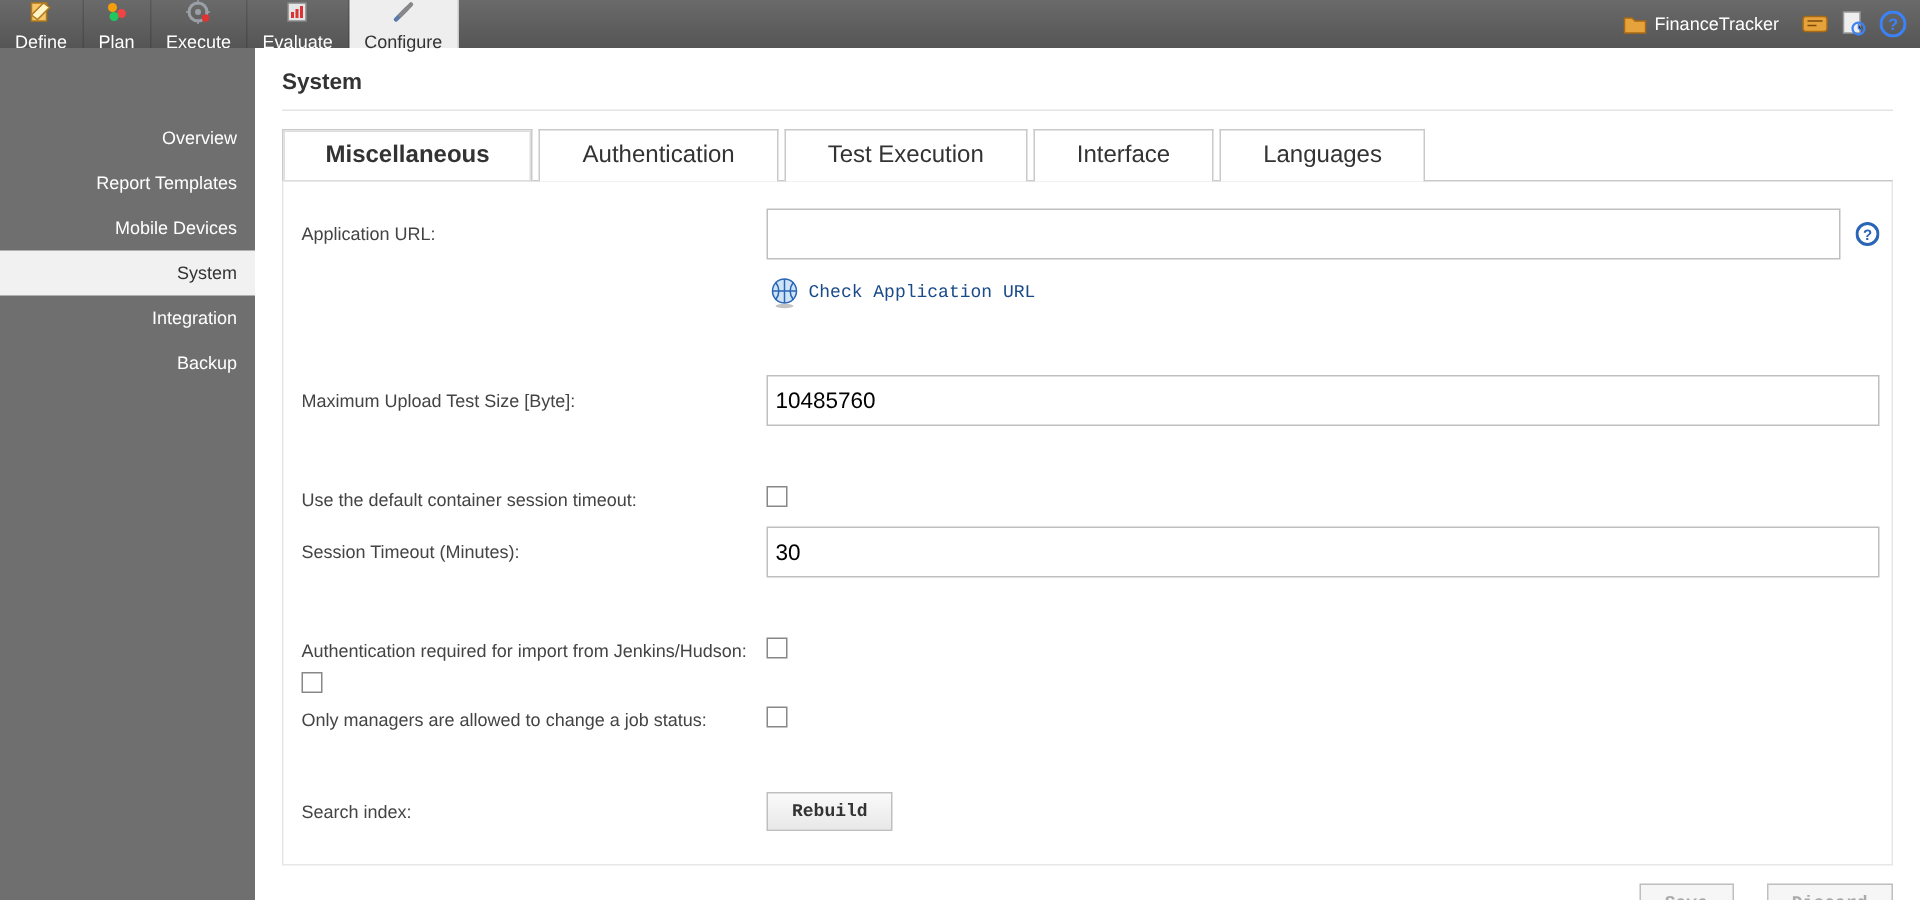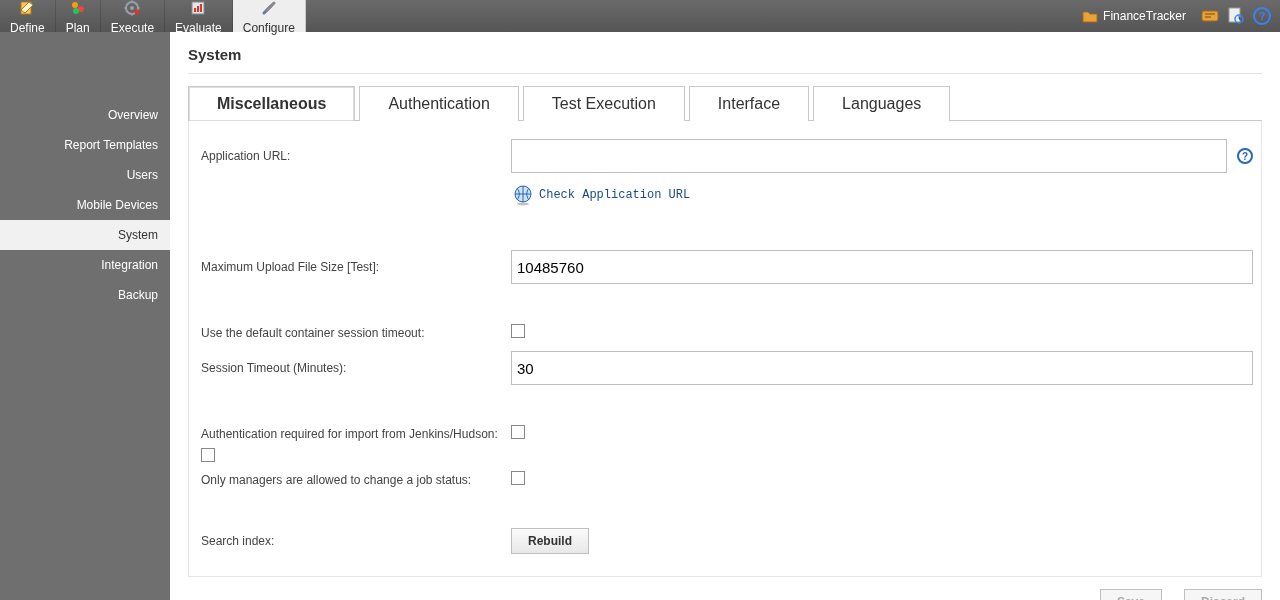--- a/index.html
+++ b/index.html
@@ -11,21 +11,21 @@
   .topbar-right { margin-left: auto; display: flex; align-items: center; gap: 6px; padding-right: 8px; }
   .nav-item { display: flex; align-items: center; gap: 5px; padding: 0 10px; cursor: pointer; color: #fff; font-size: 12px; border-right: 1px solid rgba(0,0,0,.15); flex-direction: column; }
   .nav-item .icon { width: 16px; height: 16px; display: inline-flex; align-items: center; justify-content: center; }
   .nav-item.active { background: #eee; color: #333; }
   .nav-item.active .icon svg { stroke: #333; }
   .topbar-right .project { display: flex; align-items: center; gap: 5px; padding: 0 8px; cursor: pointer; }
   .topbar-right .iconbtn { width: 20px; height: 20px; display: flex; align-items: center; justify-content: center; cursor: pointer; }
 
   
   .main { display: flex; height: calc(600px - 32px); }
-  .sidebar { width: 170px; background: #6f6f6f; color: #fff; display: flex; flex-direction: column; padding-top: 68px; }
+  .sidebar { width: 170px; background: #6f6f6f; color: #fff; display: flex; flex-direction: column; padding-top: 45px; }
   .sidebar-item { text-align: right; padding: 8px 12px; cursor: pointer; font-size: 12px; }
   .sidebar-item.active { background: #f1f1f1; color: #333; }
 
   .content { flex: 1; padding: 14px 18px 18px 18px; overflow: auto; position: relative; }
   .page-title { font-size: 15px; font-weight: bold; color: #333; padding-bottom: 10px; border-bottom: 1px solid #e3e3e3; }
 
   .tabs { display: flex; margin-top: 12px; }
   .tab { border: 1px solid #c9c9c9; border-bottom: none; background: #fff; padding: 8px 28px; font-size: 16px; cursor: pointer; }
   .tab + .tab { margin-left: 4px; }
   .tab.active { font-weight: bold; box-shadow: inset 0 0 0 1px #ddd; }
@@ -35,21 +35,21 @@
   .form-row { display: flex; align-items: center; margin-bottom: 10px; }
   .form-row.gap-lg { margin-bottom: 40px; }
   .form-label { width: 310px; color: #444; }
   .form-field { flex: 1; }
   .text-input { width: 100%; height: 34px; border: 1px solid #bfbfbf; padding: 2px 5px; font-size: 15px; }
   .text-input.narrow { max-width: 720px; }
   .help-icon { margin-left: 10px; cursor: pointer; }
   .check { width: 14px; height: 14px; border: 1px solid #888; background: #fff; display: inline-block; }
   .link-action { display: inline-flex; align-items: center; gap: 4px; color: #1a4a8a; cursor: pointer; font-family: Liberation Mono, monospace; }
   .link-action .globe-icon { width: 24px; height: 24px; }
-  .btn { display: inline-block; padding: 5px 16px; border: 1px solid #bfbfbf; background: linear-gradient(#fafafa,#e8e8e8); cursor: pointer; font-size: 12px; font-weight: bold; color: #333; }
+  .btn { display: inline-block; padding: 5px 16px; border: 1px solid #bfbfbf; background: linear-gradient(#fafafa,#e8e8e8); cursor: pointer; font-size: 12px; font-weight: bold; color: #333; font-family: Liberation Mono, monospace; }
   .btn.ghost { color: #aaa; background: #f6f6f6; }
 
   .footer-actions { display: flex; justify-content: flex-end; gap: 22px; margin-top: 12px; }
 
   
   svg { display: block; }
 </style>
 </head>
 <body>
 
@@ -134,21 +134,20 @@
           <text x="9" y="13" text-anchor="middle" font-size="11" fill="#3b82f6" font-weight="bold">?</text>
         </svg>
     </div>
   </div>
 </div>
 
 <div class="main">
   <div class="sidebar">
     <div class="sidebar-item"><span>Overview</span></div>
     <div class="sidebar-item"><span>Report Templates</span></div>
-    <div class="sidebar-item"><span>Users</span></div>
     <div class="sidebar-item"><span>Mobile Devices</span></div>
     <div class="sidebar-item active"><span>System</span></div>
     <div class="sidebar-item"><span>Integration</span></div>
     <div class="sidebar-item"><span>Backup</span></div>
   </div>
 
   <div class="content">
     <div class="page-title">System</div>
 
     <div class="tabs">
@@ -185,21 +184,21 @@
                   <path d="M4 11h16M12 3v16M6 5c3 4 3 8 0 12M18 5c-3 4-3 8 0 12" stroke="#2a66b5" fill="none"></path>
                   <ellipse cx="12" cy="21" rx="6" ry="1.5" fill="#888" opacity=".5"></ellipse>
                 </svg>
             </span>
             <span>Check Application URL</span>
           </span>
         </div>
       </div>
 
       <div class="form-row gap-lg">
-        <div class="form-label">Maximum Upload File Size [Test]:</div>
+        <div class="form-label">Maximum Upload Test Size [Byte]:</div>
         <div class="form-field">
           <input class="text-input" type="text" value="10485760" style="">
         </div>
       </div>
 
       <div class="form-row">
         <div class="form-label">Use the default container session timeout:</div>
         <div class="form-field">
           <span class="check"></span>
         </div>

